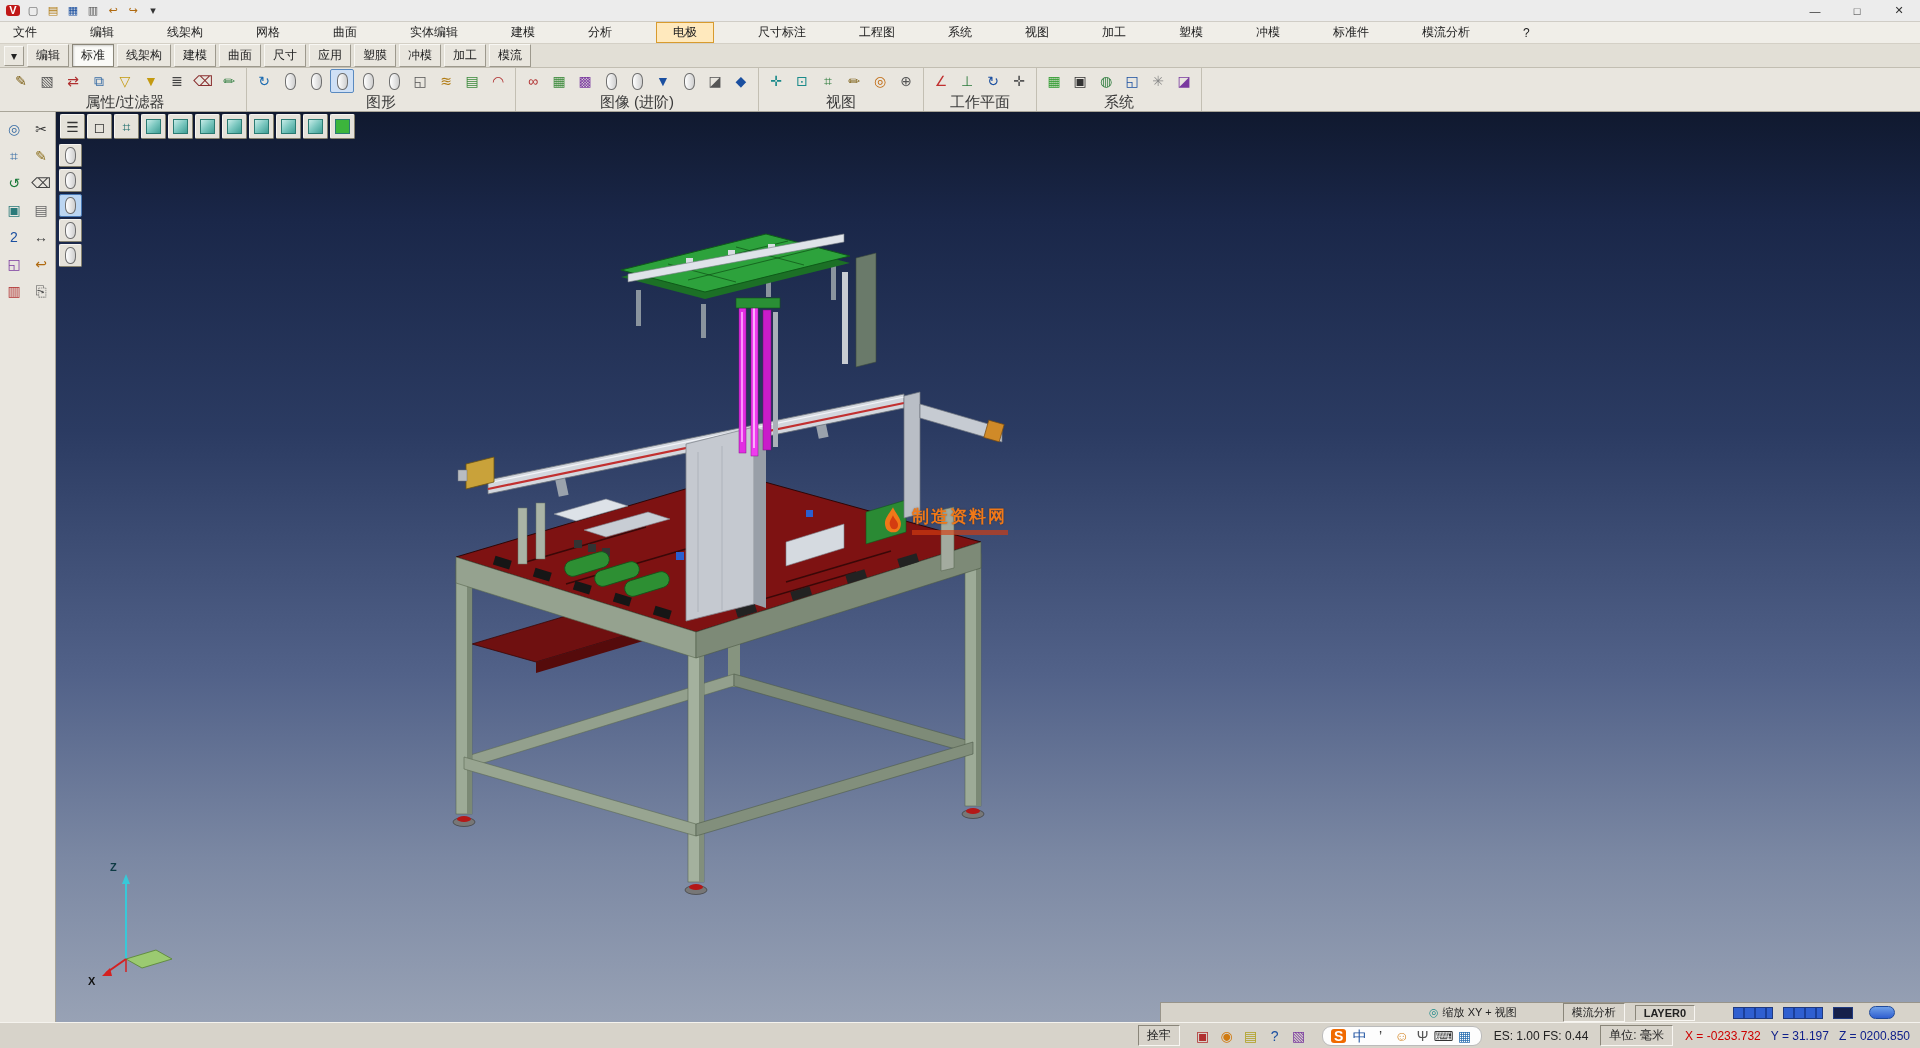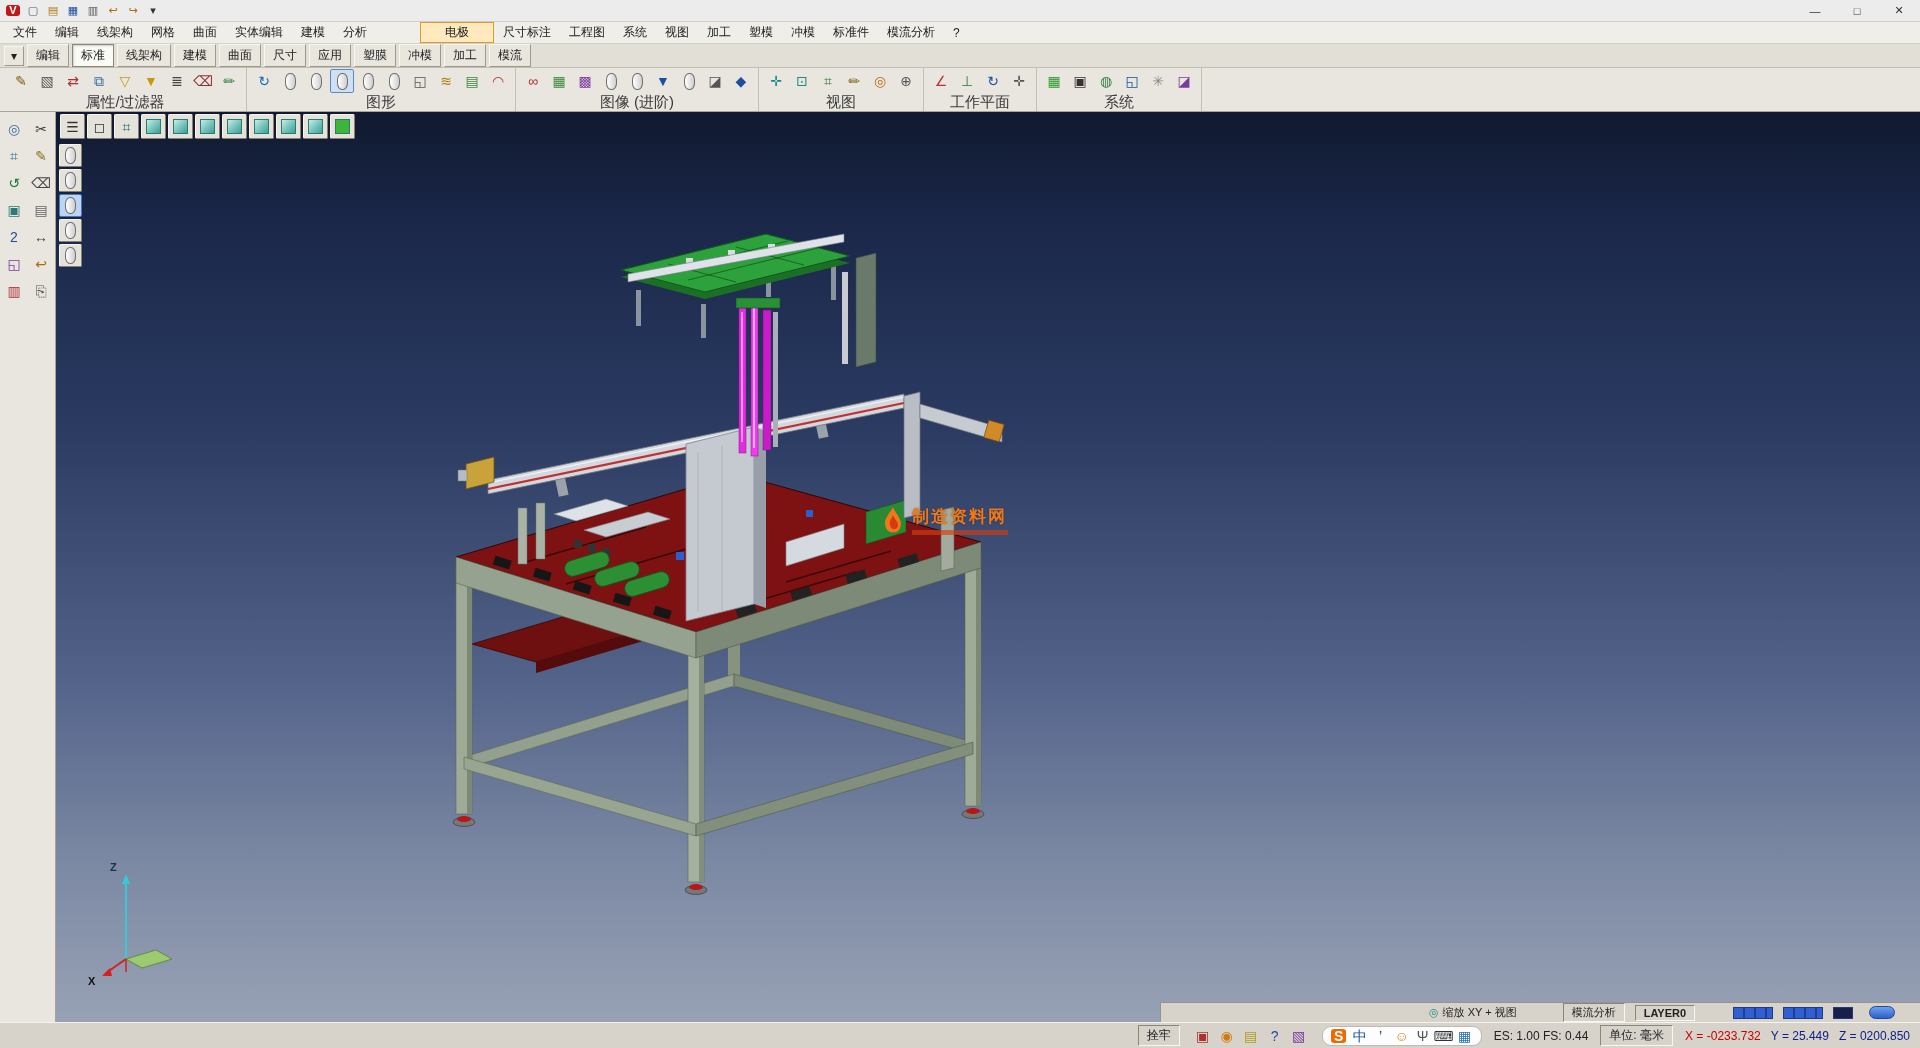--- a/index.html
+++ b/index.html
@@ -9,23 +9,23 @@
   
   .titlebar { height:22px; background:#ececec; display:flex; align-items:center; position:relative; border-bottom:1px solid #d0cdc6; }
   .qaccess { display:flex; gap:2px; padding-left:4px; z-index:2; }
   .qaccess .icon-btn { width:18px; height:18px; }
   .qaccess .icon-btn .glyph { font-size:11px; }
   .title-text { position:absolute; left:0; right:0; text-align:center; font-size:12px; color:#1a1a1a; }
   .win-controls { margin-left:auto; display:flex; z-index:2; }
   .win-btn { width:42px; height:21px; display:flex; align-items:center; justify-content:center; font-size:11px; color:#333; }
 
   
-  .menubar { height:22px; background:#f0eee8; display:flex; align-items:center; padding-left:4px; border-bottom:1px solid #d4d0c6; }
+  .menubar { height:22px; background:#f0eee8; display:flex; align-items:center; padding-left:4px; border-bottom:1px solid #d4d0c6;gap:35px; }
   .menu-item { padding:2px 9px; white-space:nowrap; }
-  .menu-item.hl { border:1px solid #d89b2e; background:#ffe9bd; padding:1px 24px;margin-left:44px; }
+  .menu-item.hl { border:1px solid #d89b2e; background:#ffe9bd; padding:1px 16px; }
 
   
   .tabbar { height:24px; background:#e2dfd6; display:flex; align-items:center; gap:3px; padding:2px 4px; border-bottom:1px solid #c2beb2; }
   .tab { padding:2px 8px; background:#e9e6de; border:1px solid; border-color:#f8f7f3 #9d998d #9d998d #f8f7f3; white-space:nowrap; }
   .tab.active { background:#fafaf7; border-color:#8a8679; box-shadow:inset 1px 1px 2px rgba(0,0,0,.18); }
   .tab-dd { width:20px; text-align:center; padding:2px 2px; }
 
   
   .toolbar { height:44px; background:#e9e6df; display:flex; align-items:stretch; border-bottom:1px solid #a9a599; padding-left:4px; }
   .tgroup { display:flex; flex-direction:column; padding:1px 5px 0; border-right:1px solid #c3bfb3; }
@@ -614,16 +614,16 @@
         <span class="glyph" style="color: rgb(51, 51, 51);">⌨</span>
       </span>
       <span class="icon-btn">
         <span class="glyph" style="color: rgb(42, 111, 176);">▦</span>
       </span>
     </span>
   <span class="scales">ES: 1.00  FS: 0.44</span>
   <span class="spanel">单位: 毫米</span>
   <span class="coords">
     <span class="cx">X = -0233.732</span>
-    <span class="cyz">Y = 25.449</span>
+    <span class="cyz">Y = 31.197</span>
     <span class="cyz">Z = 0200.850</span>
   </span>
 </div>
 
 </body></html>

